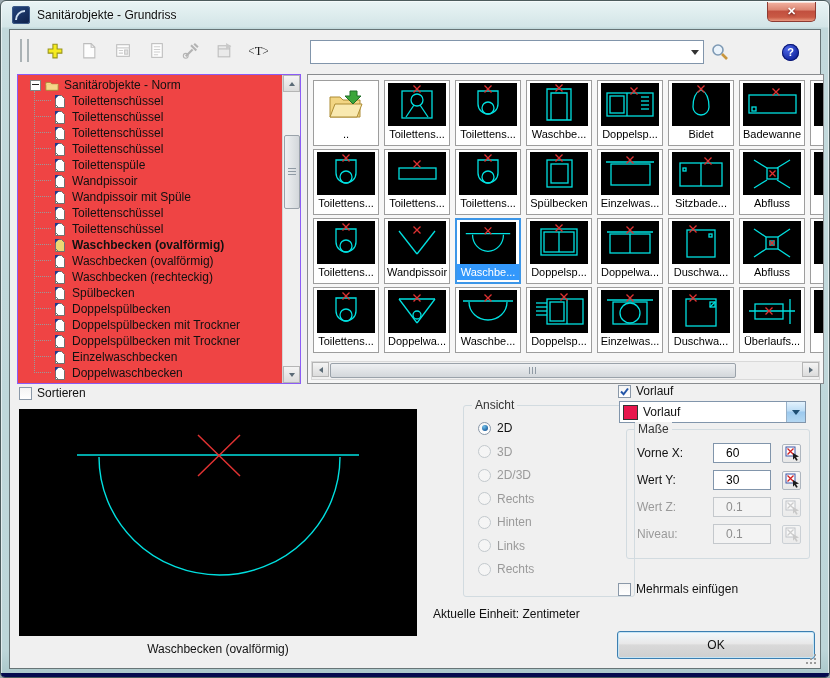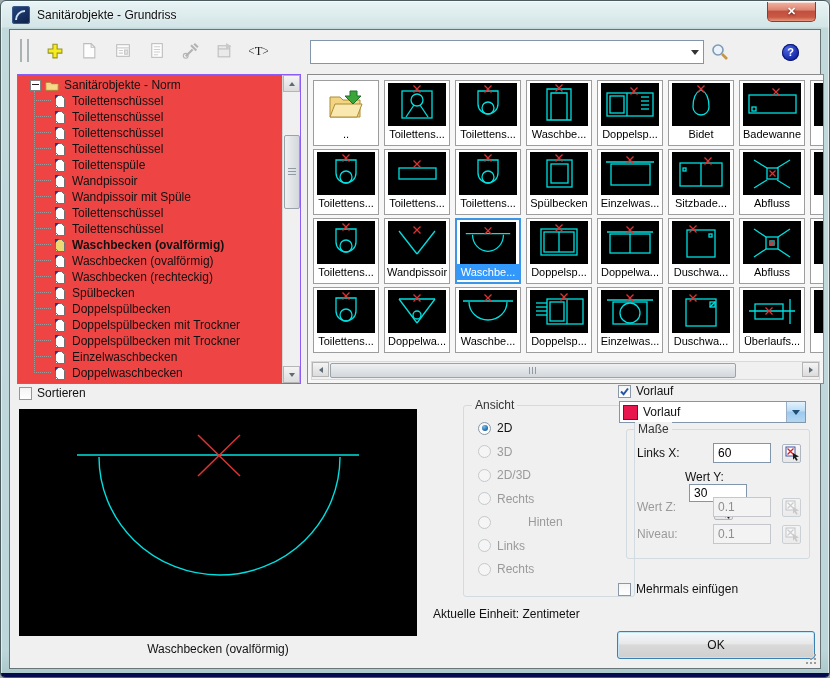--- a/index.html
+++ b/index.html
@@ -109,21 +109,21 @@
     background:#fff;border:1px solid #8195ab;display:flex;align-items:center;}
   .swatch{width:13px;height:13px;margin:0 5px 0 3px;border:1px solid #333;flex:none;}
   .combo .txt{flex:1;font-size:12px;}
   .combo .btn{width:18px;height:20px;border-left:1px solid #98b1c8;flex:none;
     background:linear-gradient(180deg,#e3f2fd 0%,#bcdcf5 45%,#9cc9ee 50%,#b3d7f2 100%);
     display:flex;align-items:center;justify-content:center;}
   .chev{width:0;height:0;border-left:4px solid transparent;border-right:4px solid transparent;border-top:5px solid #1d4d72;}
   .frow{position:absolute;left:0;height:20px;display:flex;align-items:center;width:100%;}
   .frow .flabel{margin-left:10px;width:76px;font-size:12px;}
   .frow input{width:58px;height:20px;box-sizing:border-box;border:1px solid #8195ab;font:12px "Liberation Sans",sans-serif;
-     padding-left:4px;background:#fff;color:#000;}
+     padding-left:12px;background:#fff;color:#000;}
   .frow input:disabled{border-color:#c4c8cc;background:#f3f3f3;color:#8e8e8e;}
   .pickbtn{width:19px;height:19px;box-sizing:border-box;margin-left:11px;border:1px solid #aeb6bf;border-radius:2px;
      background:linear-gradient(#f8f8f8,#e7e7e7);display:flex;align-items:center;justify-content:center;}
   .pickbtn.disabled{opacity:.55;}
   
   .ok-btn{position:absolute;left:607px;top:601px;width:198px;height:28px;box-sizing:border-box;
     border:1px solid #3c7fb1;border-radius:3px;text-align:center;line-height:26px;font-size:12px;color:#111;
     background:linear-gradient(180deg,#f2f9fd 0%,#e8e8e8 45%,#d9d9d9 50%,#cfcfcf 100%);
     box-shadow:inset 0 0 0 1px #c5e5f6;}
   .resize-grip{position:absolute;right:3px;bottom:3px;width:12px;height:12px;}
@@ -785,21 +785,21 @@
   <span class="dim">3D</span>
           </div>
           <div class="cbrow" style="left: 14px; top: 61px; position: absolute;">
             <span class="radio disabled"></span>
   <span class="dim">2D/3D</span>
           </div>
           <div class="cbrow" style="left: 14px; top: 84.5px; position: absolute;">
             <span class="radio disabled"></span>
   <span class="dim">Rechts</span>
           </div>
-          <div class="cbrow" style="left: 14px; top: 108px; position: absolute; gap: 31px;">
+          <div class="cbrow" style="left: 14px; top: 108px; position: absolute;">
             <span class="radio disabled"></span>
   <span class="dim">Hinten</span>
           </div>
           <div class="cbrow" style="left: 14px; top: 131.5px; position: absolute;">
             <span class="radio disabled"></span>
   <span class="dim">Links</span>
           </div>
           <div class="cbrow" style="left: 14px; top: 155px; position: absolute;">
             <span class="radio disabled"></span>
   <span class="dim">Rechts</span>
@@ -823,31 +823,31 @@
       <span class="txt">Vorlauf</span>
       <span class="btn">
           <span class="chev"></span>
         </span>
     </div>
 
     <div class="groupbox" style="left:616px;top:399px;width:182px;height:128px;">
       <span class="legend">Maße</span>
       <div id="masse-fields">
           <div class="frow" style="top: 13px;">
-            <span class="flabel ">Links X:</span>
+            <span class="flabel ">Vorne X:</span>
   <input value="60" style="">
   <span class="pickbtn">
               <svg width="16" height="16" viewBox="0 0 16 16">
  <rect x="2" y="2" width="9" height="9" fill="#fff" stroke="#3c55a5"></rect>
  <path d="M3.5 3.5l6 6M9.5 3.5l-6 6" stroke="#d02020" stroke-width="1.3" fill="none"></path>
  <polygon points="9,8 15,11.5 12,12.3 13.8,15 12.2,15.8 10.6,13 9,14.8" fill="#1c1c1c"></polygon>
               </svg>
             </span>
           </div>
-          <div class="frow" style="top: 40px; flex-direction: column;">
+          <div class="frow" style="top: 40px;">
             <span class="flabel ">Wert Y:</span>
   <input value="30" style="">
   <span class="pickbtn">
               <svg width="16" height="16" viewBox="0 0 16 16">
  <rect x="2" y="2" width="9" height="9" fill="#fff" stroke="#3c55a5"></rect>
  <path d="M3.5 3.5l6 6M9.5 3.5l-6 6" stroke="#d02020" stroke-width="1.3" fill="none"></path>
  <polygon points="9,8 15,11.5 12,12.3 13.8,15 12.2,15.8 10.6,13 9,14.8" fill="#1c1c1c"></polygon>
               </svg>
             </span>
           </div>

